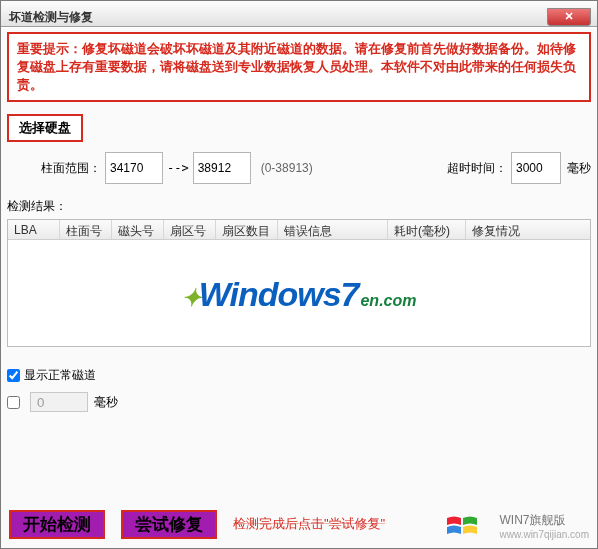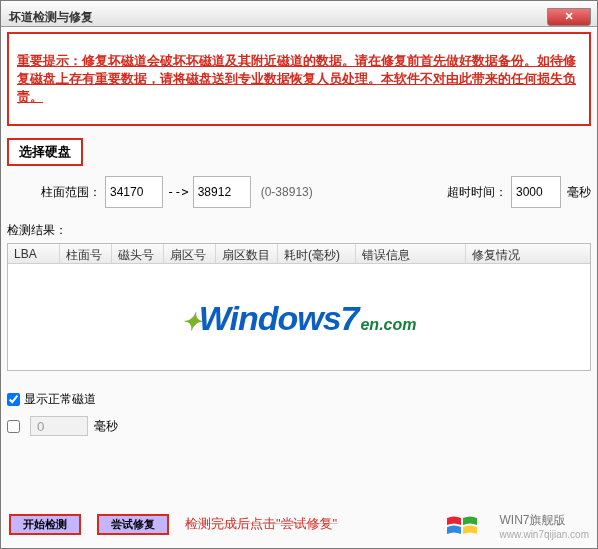--- a/index.html
+++ b/index.html
@@ -5,21 +5,21 @@
   * { box-sizing: border-box; margin: 0; padding: 0; }
   html, body { width: 598px; height: 549px; font-family: "SimSun", Tahoma, sans-serif; font-size: 12px; background: #fff; }
   .window { width: 598px; height: 549px; border: 1px solid #7a7a7a; background: #efefef; display: flex; flex-direction: column; position: relative; }
   .titlebar { height: 26px; background: linear-gradient(#fdfdfd,#e2e2e2); display: flex; align-items: center; padding: 7px 6px 0 8px; border-bottom: 1px solid #9c9c9c; }
   .titlebar .title { flex: 1; color: #333; font-weight: bold; }
   .titlebar .ctrls { display: flex; gap: 0; }
   .titlebar .w7btn { height: 18px; border: 1px solid #888; border-bottom-left-radius: 3px; border-bottom-right-radius: 3px; margin-top:-1px; display:flex; align-items:center; justify-content:center; font-size:11px;}
   .titlebar .close { width: 44px; background: linear-gradient(#e77,#c73232); color:#fff; font-weight:bold; }
   .content { flex:1; background:#fafafa; border-top:1px solid #fff;}
   .inner { margin:4px 6px 0 6px; }
-  .warning { border: 2px solid #d72a1e; background: #fff; color:#d72a1e; padding: 18px 8px; font-weight: bold; line-height: 18px; font-size: 13px; text-decoration: underline; }
+  .warning { border: 2px solid #d72a1e; background: #fff; color:#d72a1e; padding: 6px 8px; font-weight: bold; line-height: 18px; font-size: 13px; }
   .row1 { margin-top:12px; display:flex; align-items:center; }
   .sel-disk-btn { border:2px solid #d72a1e; background:#fff; color:#000; padding: 3px 10px; font-size:13px; font-weight:bold; margin-right:4px;}
   .disk-string { font-family:"SimSun", monospace; font-size:12px; color:#222;}
   .row2 { margin-top:10px; display:flex; align-items:center; padding-left:30px;}
   .row2 label { margin: 0 4px; }
   .txt { border:1px solid #b5b5b5; background:#fff; height:32px; padding:1px 4px; width:58px; font-size:12px;}
   .txt.small { width:50px; }
   .row2 .sep { margin: 0 4px; font-family: monospace;}
   .row3 { margin-top:8px; padding-left:110px; display:flex; align-items:center;}
   .chk { margin-right:4px; }
@@ -28,21 +28,21 @@
   .thead { display:flex; background: linear-gradient(#fbfbfb,#eaeaea); border-bottom:1px solid #cfcfcf; height:20px;}
   .th { padding:3px 6px; border-right:1px solid #d7d7d7; font-size:12px; color:#333;}
   .tbody { position:relative; height:108px; display:flex; align-items:center; justify-content:center; }
   .logo { font-family: Arial, sans-serif; font-style: italic; font-weight:bold; font-size:34px; letter-spacing:-1px; color:#0b5fbf; display:flex; align-items:baseline;}
   .logo .spark { color:#7db32b; font-size:24px; margin-right:-2px;}
   .logo .suffix { color:#15803d; font-size:16px; margin-left:2px; letter-spacing:0;}
   .row4 { margin-top:20px; display:flex; align-items:center;}
   .row5 { margin-top:8px; display:flex; align-items:center;}
   .readonly-num { border:1px solid #c8c8c8; background:#f1f1f1; color:#9b9b9b; width:58px; height:20px; padding:1px 6px; margin:0 6px;}
   .footer { position:absolute; left:8px; right:8px; bottom:10px; display:flex; align-items:center; height:28px;}
-  .action-btn { border:2px solid #d72a1e; background:#c4b5fd; color:#000; padding:1px 12px; font-size:11px; font-weight:bold; margin-right:16px;}
+  .action-btn { border:2px solid #d72a1e; background:#a21caf; color:#000; padding:1px 12px; font-size:17px; font-weight:bold; margin-right:16px;}
   .hint { color:#d72a1e; font-size:13px; text-decoration: line-through; text-decoration-color: rgba(210,80,80,.4);}
   .brand { position:absolute; right:8px; bottom:8px; display:flex; align-items:center; gap:22px;}
   .brand svg { width:32px; height:24px; }
   .brand .txtb { color:#777; font-size:12px;}
   input[type=checkbox]{ width:13px; height:13px;}
 </style>
 </head>
 <body>
 
 <div class="window">
@@ -78,22 +78,22 @@
 
       <div class="section-label">检测结果：</div>
 
       <div class="table-wrap">
         <div class="thead">
           <div class="th" style="width:52px">LBA</div>
           <div class="th" style="width:52px">柱面号</div>
           <div class="th" style="width:52px">磁头号</div>
           <div class="th" style="width:52px">扇区号</div>
           <div class="th" style="width:62px">扇区数目</div>
+          <div class="th" style="width:110px">错误信息</div>
           <div class="th" style="width:78px">耗时(毫秒)</div>
-          <div class="th" style="width:110px">错误信息</div>
           <div class="th" style="flex:1;border-right:none">修复情况</div>
         </div>
         <div class="tbody">
           <div class="logo">
             <span class="spark">✦</span>
             <span>Windows7</span>
             <span class="suffix">en.com</span>
           </div>
         </div>
       </div>

